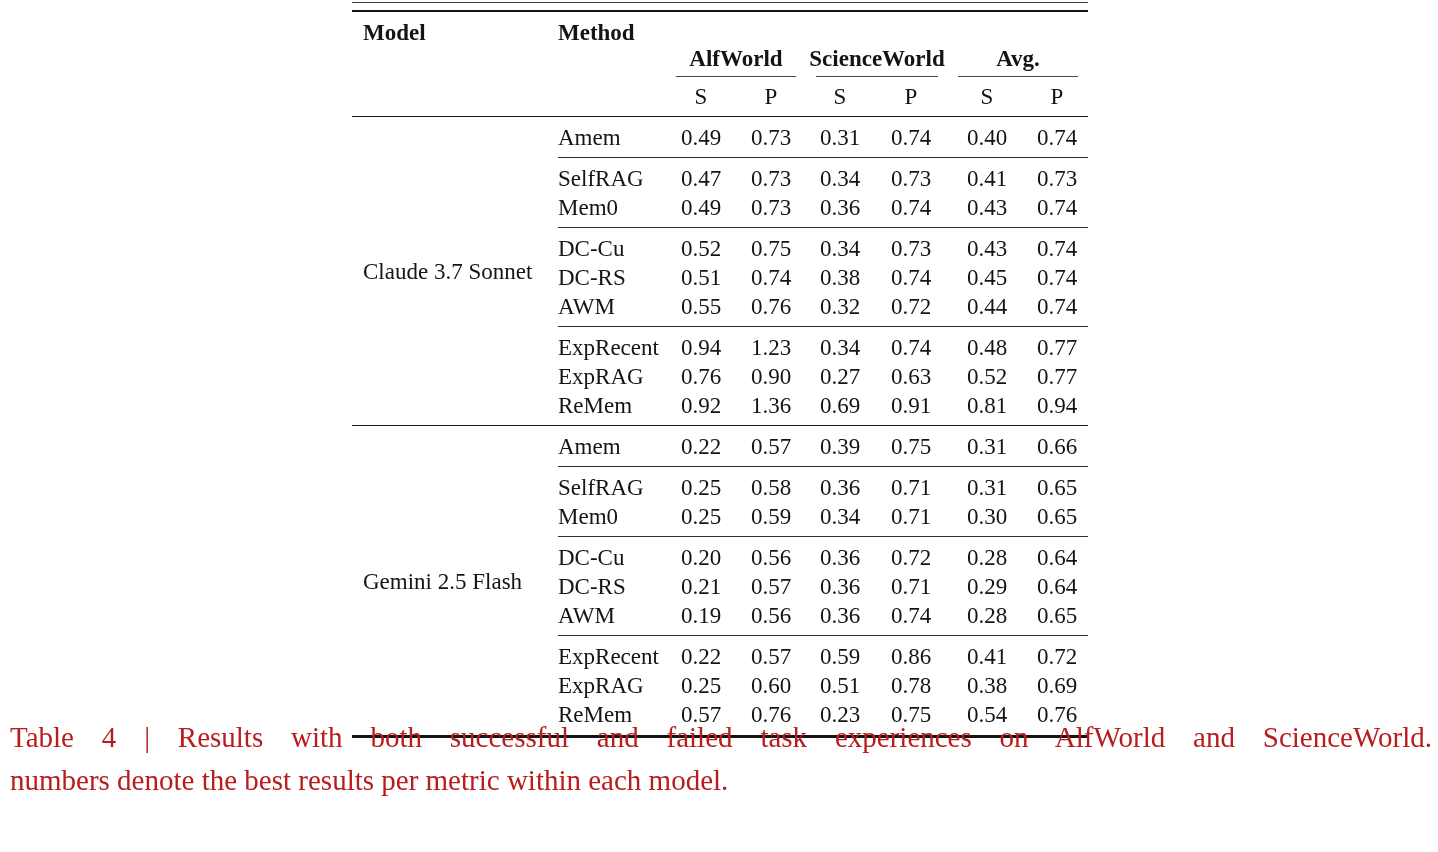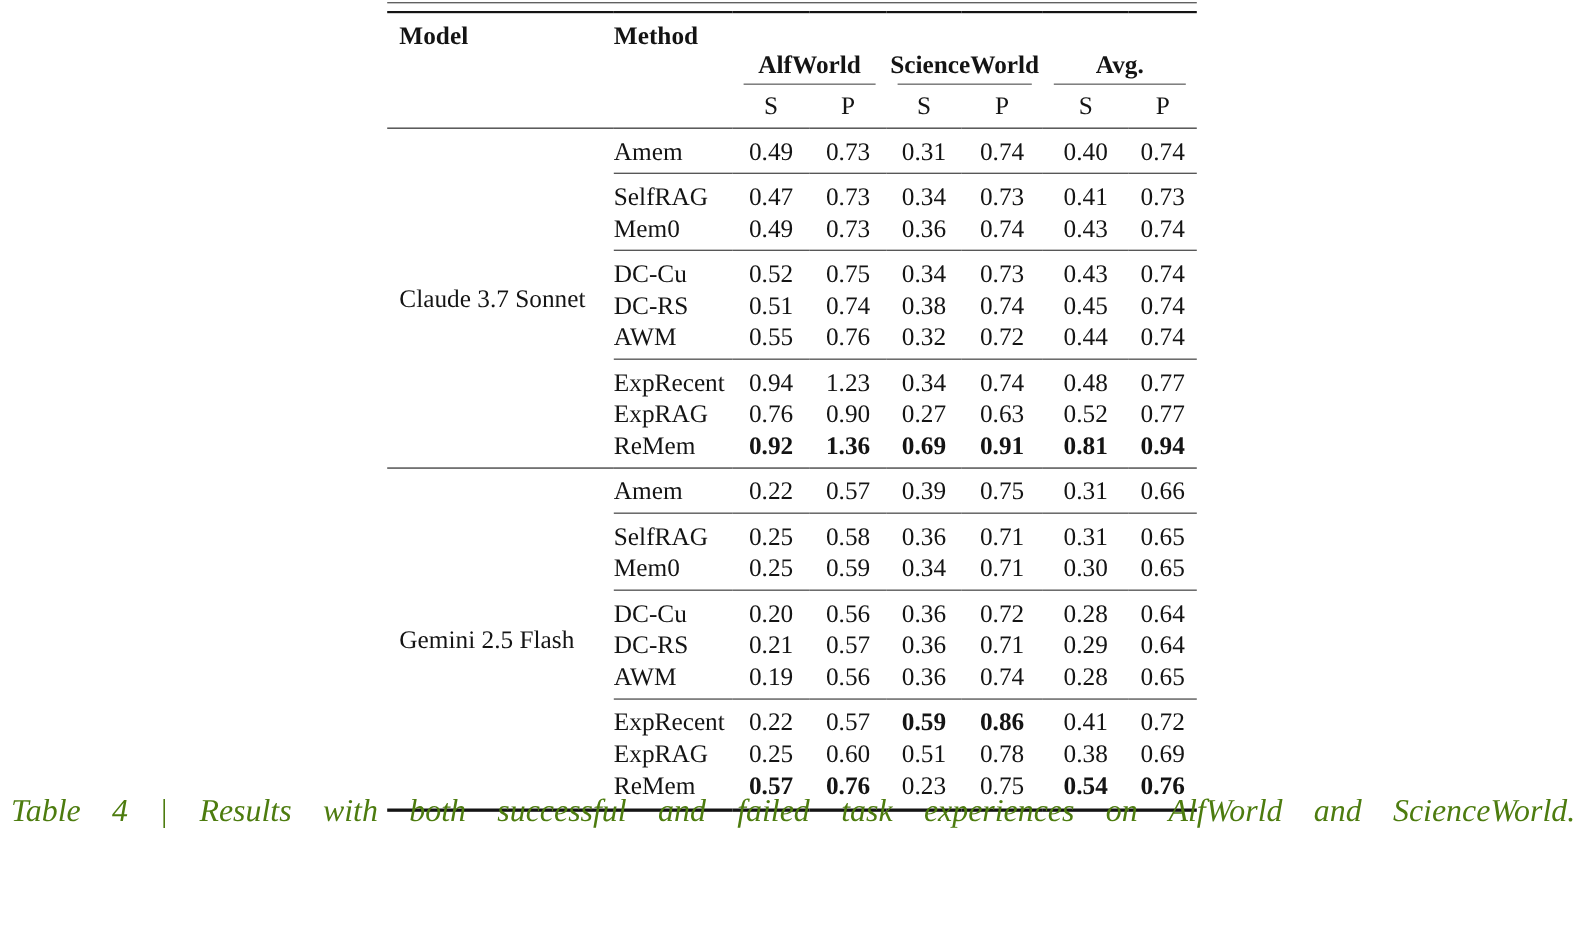--- a/index.html
+++ b/index.html
@@ -69,37 +69,36 @@
     line-height: 29px;
     text-align: center;
     vertical-align: middle;
     white-space: nowrap;
   }
   td.model-cell {
     text-align: left;
     padding-left: 11px;
   }
   td.method-cell { text-align: left; margin-top: 16px; }
-  td.bold { font-weight: bold; }
+  td.bold { font-weight: normal; }
   tr.gstart td { padding-top: 6px; }
   tr.gend td { padding-bottom: 5px; }
   tr.last-row td { padding-bottom: 6px; }
   
   tr.gstart:not(.block-first) td { border-top: 1.5px solid #2e2e2e; }
   
   tbody.block-sep tr.block-first td { border-top: 1.8px solid #161616; }
   .caption {
     position: absolute;
     left: 10px;
     top: 716px;
     width: 1422px;
     font-size: 29px;
     line-height: 43px;
-    color: #4d7c0f;
-    font-style: italic;
+    color: #b91c1c;
   }
   .caption .jline {
     text-align: justify;
     text-align-last: justify;
     white-space: nowrap;
   }
   .caption .lline { text-align: left; }
 </style>
 </head>
 <body>
@@ -311,15 +310,16 @@
             <td class="value-cell">0.75</td>
             <td class="value-cell bold">0.54</td>
             <td class="value-cell bold">0.76</td>
           </tr>
         </tbody>
       </table>
   </div>
 
   <div class="caption">
     <div class="jline">Table 4 | Results with both successful and failed task experiences on AlfWorld and ScienceWorld.</div>
+    <div class="lline">numbers denote the best results per metric within each model.</div>
   </div>
 
 </div>
 
 </body></html>

